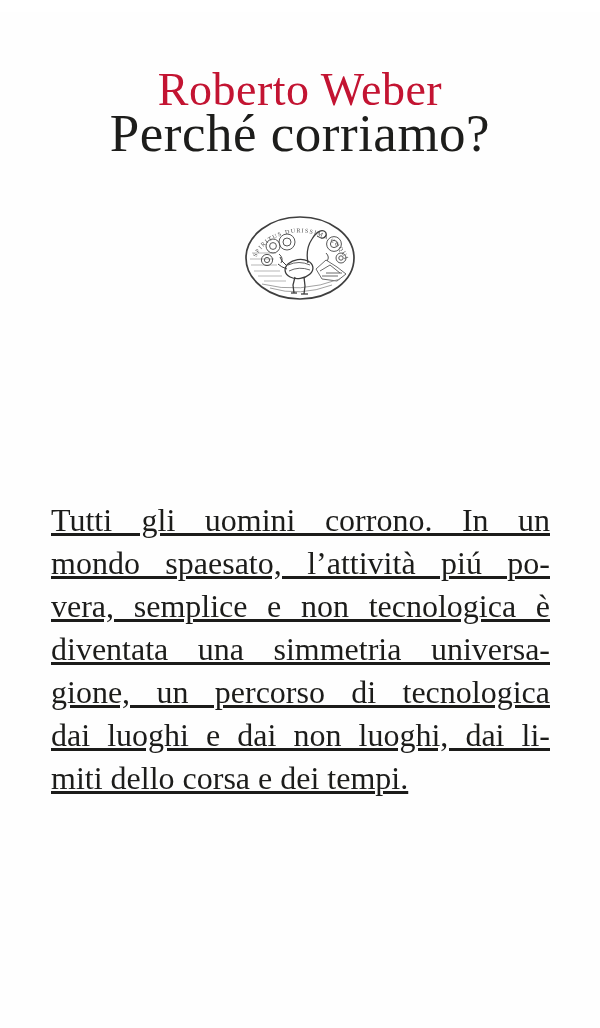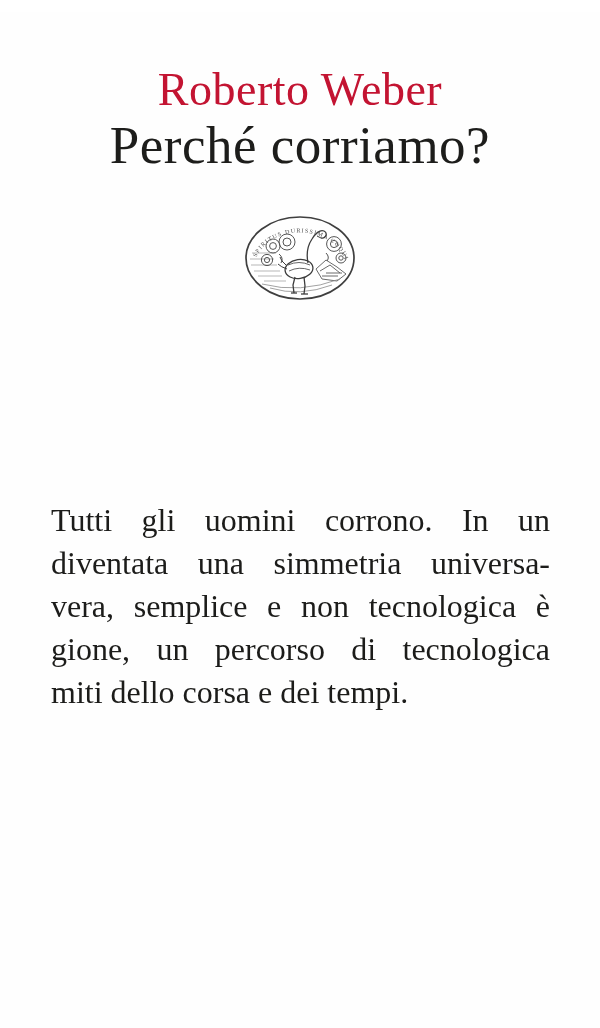--- a/index.html
+++ b/index.html
@@ -17,21 +17,21 @@
     top: 53px;
     left: 0; right: 0;
     text-align: center;
     font-size: 46px;
     line-height: 1.1;
     color: #c31432;
     letter-spacing: 0.5px;
   }
   .title {
     position: absolute;
-    top: 104px;
+    top: 92px;
     left: 0; right: 0;
     text-align: center;
     font-size: 53px;
     line-height: 1.1;
     color: #1d1d1b;
     letter-spacing: 0.5px;
   }
   .emblem {
     position: absolute;
     top: 201px;
@@ -41,20 +41,21 @@
   }
   .emblem svg { display: block; }
   .excerpt {
     position: absolute;
     top: 487px;
     left: 51px;
     width: 499px;
     color: #1c1c1a;
     font-size: 32px;
     line-height: 43px;
+    text-decoration: underline;
   }
   .excerpt-line {
     text-align: justify;
     text-align-last: justify;
     white-space: nowrap;
   }
   .excerpt-line:last-child {
     text-align-last: left;
   }
 </style>
@@ -132,19 +133,21 @@
         <path d="M53 64 L51 72 L52 80"></path>
         <path d="M62 64 L63 73 L62 81"></path>
         <path d="M49 80 L55 80"></path>
         <path d="M59 81 L66 81"></path>
       </g>
     </svg>
   </div>
 
   <div class="excerpt">
       <div class="excerpt-line">Tutti gli uomini corrono. In un</div>
+      <div class="excerpt-line">mondo spaesato, l’attività piú po-</div>
+      <div class="excerpt-line">vera, semplice e non tecnologica è</div>
       <div class="excerpt-line">diventata una simmetria universa-</div>
-      <div class="excerpt-line">vera, semplice e non tecnologica è</div>
       <div class="excerpt-line">gione, un percorso di tecnologica</div>
+      <div class="excerpt-line">dai luoghi e dai non luoghi, dai li-</div>
       <div class="excerpt-line">miti dello corsa e dei tempi.</div>
     </div>
 
 </div>
 
 </body></html>

